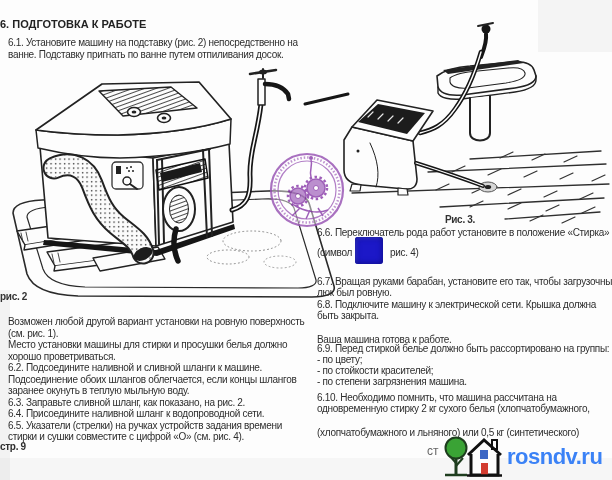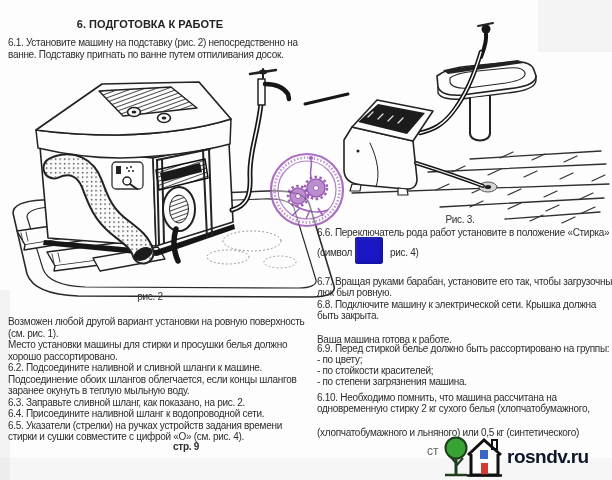--- a/index.html
+++ b/index.html
@@ -4,31 +4,31 @@
 <style>
   html,body{margin:0;padding:0;background:#e8e8e8;}
   .page{position:relative;width:612px;height:480px;background:#fdfdfd;overflow:hidden;
         font-family:"Liberation Sans",sans-serif;color:#2b2b2b;}
   .blotch{position:absolute;pointer-events:none;}
   .art{position:absolute;left:0;top:0;}
   .line{position:absolute;font-size:10px;line-height:11px;letter-spacing:-0.3px;
         white-space:nowrap;color:#2e2e2e;}
   .lc{left:8px;}
   .rc{left:317px;}
-  .centerL{left:0;width:300px;text-align:center;}
+  .centerL{left:0;width:300px;text-align:left;}
   .centerR{left:317px;width:286px;text-align:center;}
   .title{top:19px;font-weight:bold;font-size:11px;letter-spacing:0;color:#222;}
-  .cap{font-weight:normal;color:#333;}
-  .pagenum{font-weight:bold;margin-left:36px;}
+  .cap{font-weight:bold;color:#333;}
+  .pagenum{font-weight:bold;}
   .symbol-square{position:absolute;left:355px;top:237px;width:28px;height:27px;
         background:#1c18c8;border-radius:3px;
         box-shadow:inset 0 0 6px #0b0b7a, inset 2px 2px 3px #3d3de0;}
   .pagefrag{position:absolute;left:427px;top:444px;font-size:12px;color:#666;}
   .logo{position:absolute;left:443px;top:436px;height:42px;display:flex;align-items:center;}
-  .logo-text{font-size:19px;font-weight:bold;letter-spacing:-0.5px;color:#0f172a;margin-left:4px;}
+  .logo-text{font-size:22px;font-weight:bold;letter-spacing:-0.5px;color:#3b82f6;margin-left:4px;}
 </style>
 </head>
 <body>
 
 <div class="page">
 
   <div class="blotch" style="left:0;top:290px;width:10px;height:190px;background:rgba(170,170,170,.12);"></div>
   <div class="blotch" style="left:538px;top:0;width:74px;height:52px;background:rgba(170,170,170,.10);"></div>
   <div class="blotch" style="left:0;top:458px;width:612px;height:22px;background:rgba(170,170,170,.08);"></div>
 
@@ -206,21 +206,21 @@
 
   <div class="line centerL title">6. ПОДГОТОВКА К РАБОТЕ</div>
   <div class="line lc" style="top:37px">6.1. Установите машину на подставку (рис. 2) непосредственно на</div>
   <div class="line lc" style="top:49px">ванне. Подставку пригнать по ванне путем отпиливания досок.</div>
 
   <div class="line centerL cap" style="top:291px">рис. 2</div>
 
   <div class="line lc" style="top:316px">Возможен любой другой вариант установки на ровную поверхность</div>
   <div class="line lc" style="top:328px">(см. рис. 1).</div>
   <div class="line lc" style="top:339px">Место установки машины для стирки и просушки белья должно</div>
-  <div class="line lc" style="top:351px">хорошо рассортировано.</div>
+  <div class="line lc" style="top:351px">хорошо проветриваться.</div>
   <div class="line lc" style="top:362px">6.2.  Подсоедините наливной и сливной шланги к машине.</div>
   <div class="line lc" style="top:385px">заранее окунуть в теплую мыльную воду.</div>
   <div class="line lc" style="top:374px">Подсоединение обоих шлангов облегчается, если концы шлангов</div>
   <div class="line lc" style="top:397px">6.3.  Заправьте сливной шланг, как показано, на рис. 2.</div>
   <div class="line lc" style="top:408px">6.4.  Присоедините наливной шланг к водопроводной сети.</div>
   <div class="line lc" style="top:420px">6.5.  Указатели (стрелки) на ручках устройств задания времени</div>
   <div class="line lc" style="top:431px">стирки и сушки совместите с цифрой «О» (см. рис. 4).</div>
 
   <div class="line centerL pagenum" style="top:441px">стр. 9</div>
 

